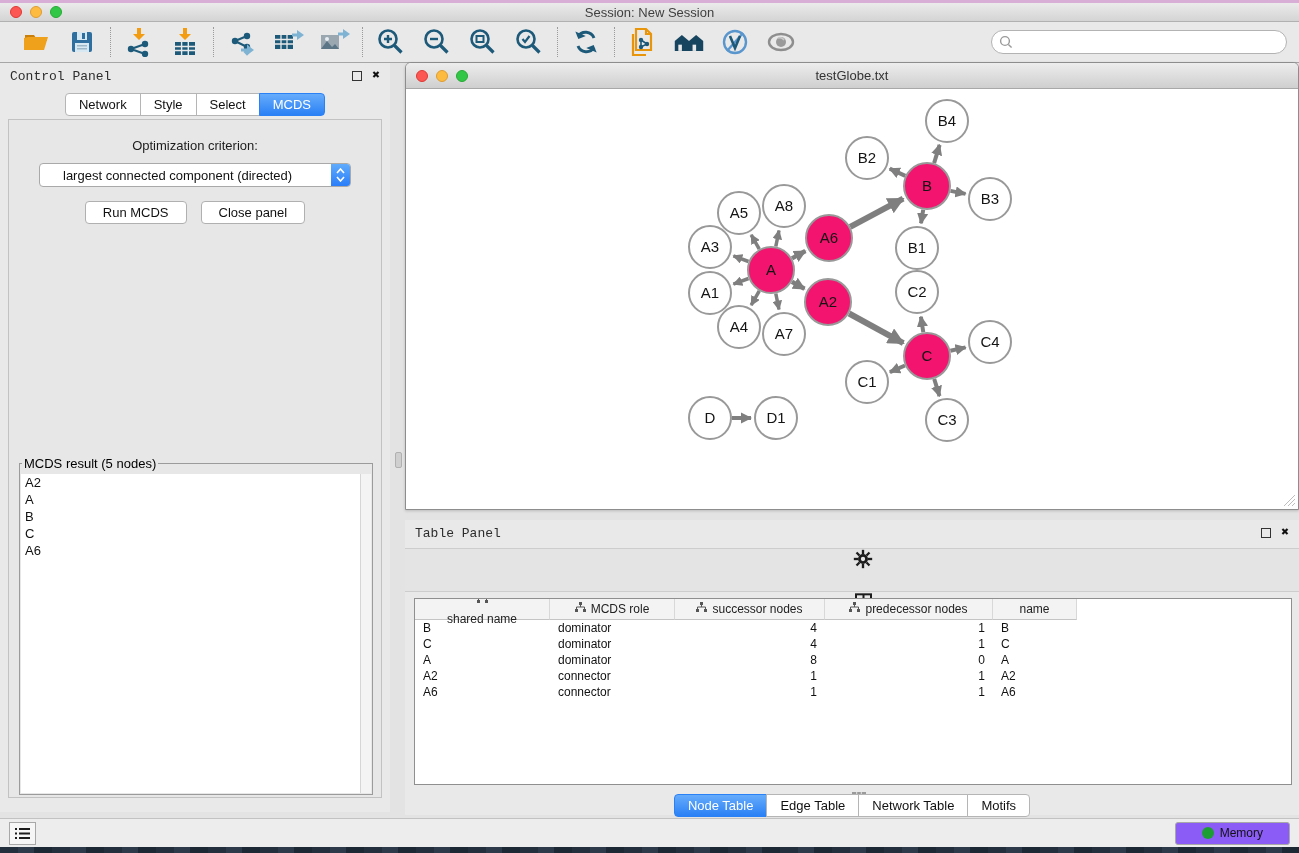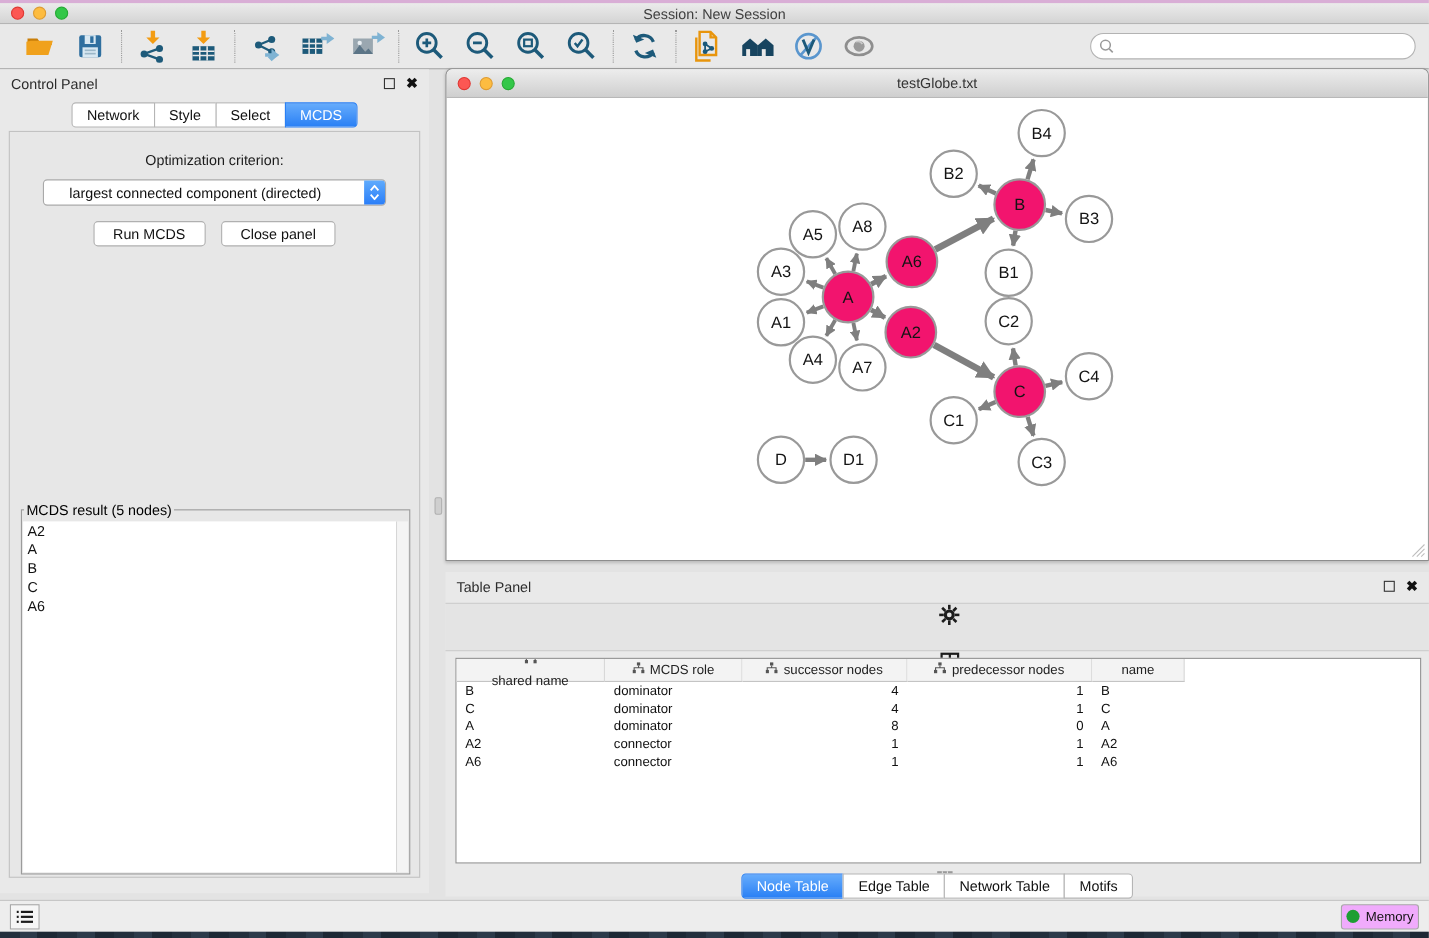--- a/index.html
+++ b/index.html
@@ -25,21 +25,21 @@
   .tb-group { display:flex; align-items:center; gap:14px; padding:0 12px; }
   .tb-sep { width:1px; height:30px; border-left:1px dotted #9a9a9a; }
   .tb-btn { width:32px; height:32px; display:flex; align-items:center; justify-content:center; cursor:pointer; }
   .search-wrap { margin-left:auto; margin-right:4px; position:relative; }
   .search-input { width:296px; height:24px; border:1px solid #b3b3b3; border-radius:12px; background:#fff;
     padding-left:26px; font-size:13px; outline:none; }
   .search-glyph { position:absolute; left:8px; top:5px; }
 
   
   .control-panel { position:absolute; left:0; top:63px; width:390px; height:749px; background:#e9e9e9; }
-  .panel-header { height:26px; display:flex; align-items:center; padding:0 10px; font-size:13px; color:#2c2c2c; }
+  .panel-header { height:26px; display:flex; align-items:center; padding:0 10px; font-size:13px; color:#2c2c2c;font-family:Liberation Mono, monospace; }
   .panel-header .ph-icons { margin-left:auto; display:flex; gap:10px; align-items:center; }
   .float-box { width:10px; height:10px; border:1.5px solid #333; display:inline-block; }
   .close-x { font-size:13px; font-weight:bold; color:#111; line-height:10px; }
   .seg-tabs { display:flex; justify-content:center; margin-top:4px; }
   .seg-tab { font-size:13px; padding:3px 13px; background:#fff; border:1px solid #b5b5b5; margin-left:-1px;
     color:#111; cursor:pointer; }
   .seg-tab:first-child { border-radius:4px 0 0 4px; margin-left:0; }
   .seg-tab:last-child { border-radius:0 4px 4px 0; }
   .seg-tab.active { background:linear-gradient(#66acfc,#2a80f5); border-color:#2a80f5; color:#fff; }
   .cp-inner { position:absolute; left:8px; right:8px; top:56px; bottom:14px;
@@ -91,22 +91,22 @@
   .td { font-size:12px; color:#111; padding:0 8px; white-space:nowrap; overflow:hidden; }
   .td.r { text-align:right; }
   .td.l { text-align:left; }
   .bottom-tabs { position:absolute; left:0; right:0; top:270px; display:flex; justify-content:center; }
 
   
   .statusbar { position:absolute; left:0; top:818px; width:1299px; height:29px; background:#ededed;
     border-top:1px solid #c2c2c2; display:flex; align-items:center; padding:0 9px; }
   .status-list-btn { width:27px; height:23px; background:#f6f6f6; border:1px solid #a8a8a8;
     display:flex; align-items:center; justify-content:center; cursor:pointer; }
-  .memory-btn { margin-left:auto; height:23px; background:#f0abfc; border:1px solid #a8a8a8; border-radius:3px;
-    display:flex; align-items:center; gap:6px; padding:0 4px; font-size:12px; color:#111; cursor:pointer; }
+  .memory-btn { margin-left:auto; height:23px; background:#8b5cf6; border:1px solid #a8a8a8; border-radius:3px;
+    display:flex; align-items:center; gap:6px; padding:0 26px; font-size:12px; color:#111; cursor:pointer; }
   .mem-dot { width:12px; height:12px; border-radius:50%; background:#1d9e33; }
   .desktop-bottom { position:absolute; left:0; top:847px; width:1299px; height:6px;
     background:repeating-linear-gradient(90deg,#232f3d 0 18px,#2c3a4a 18px 34px,#1d2835 34px 52px); }
 </style>
 </head>
 <body>
 
 <div class="app">
 
   <div class="desktop-top"></div>

